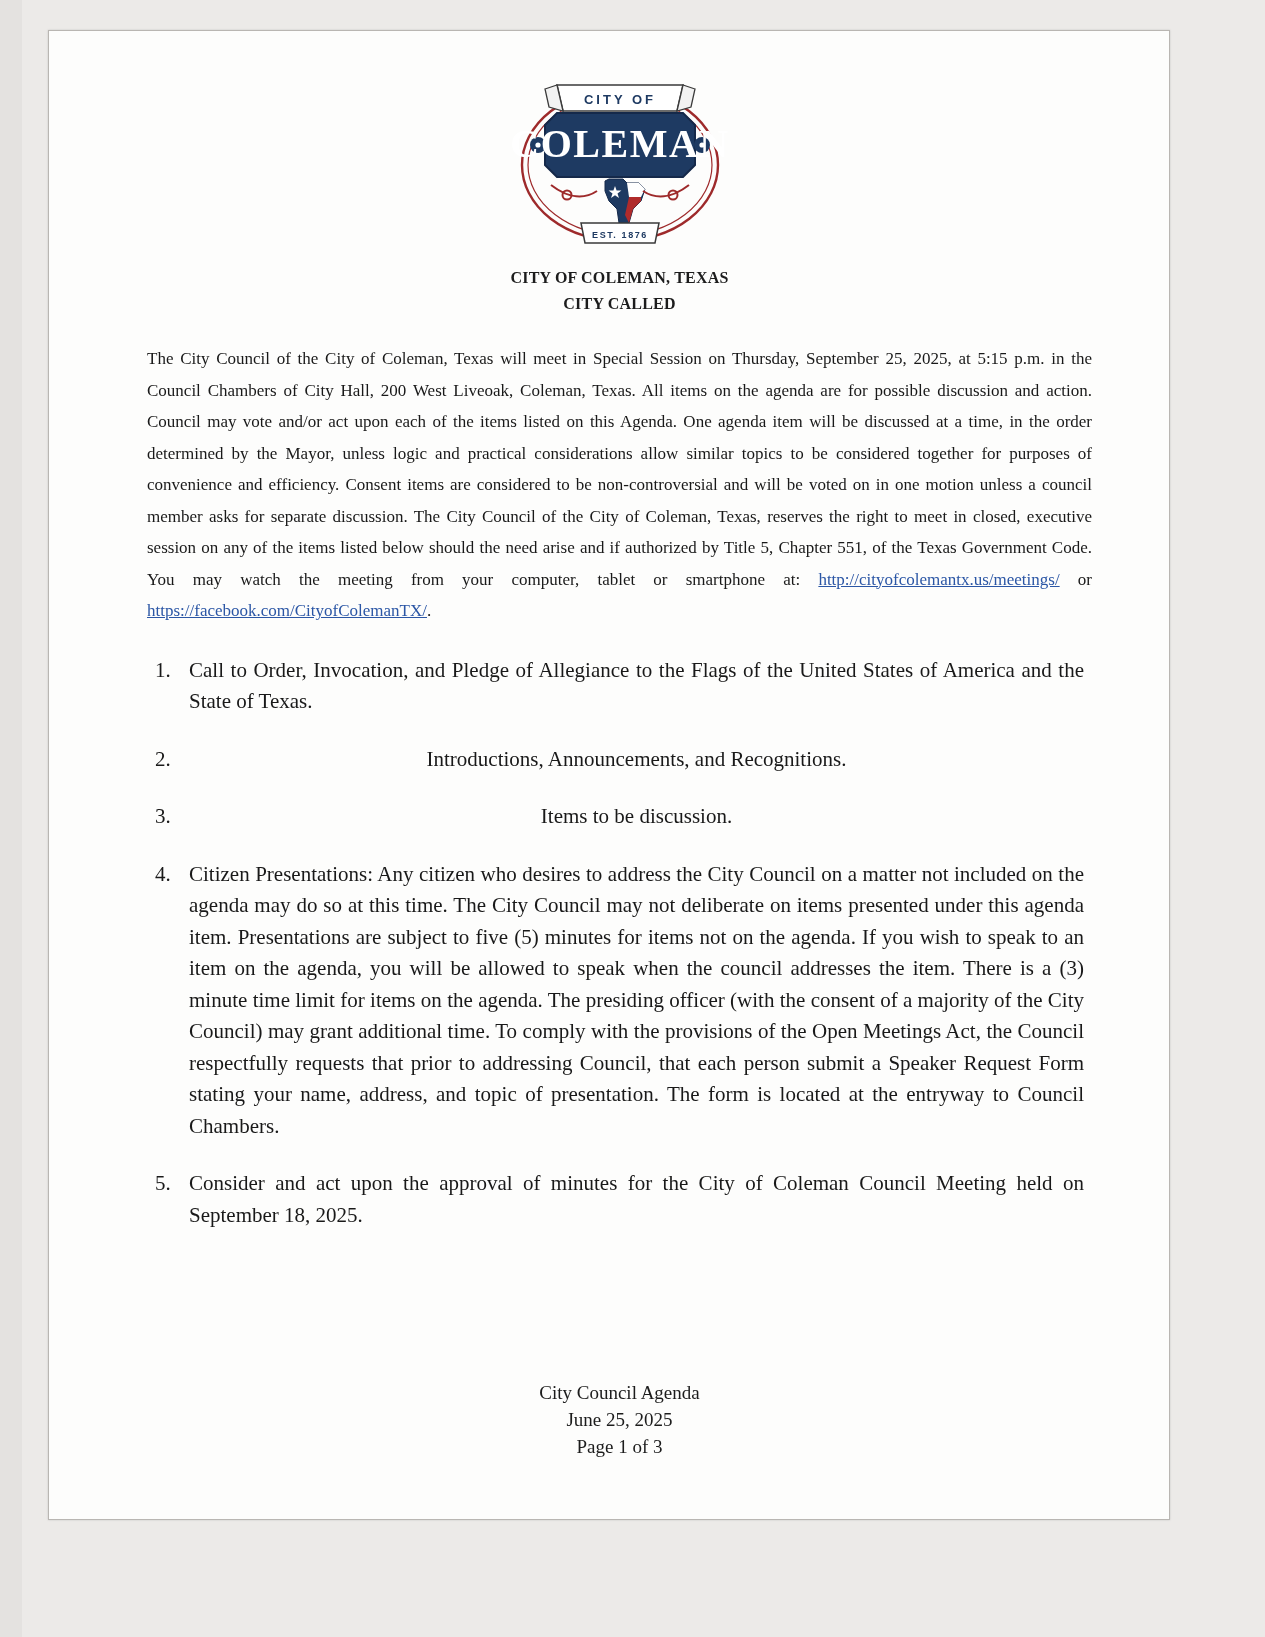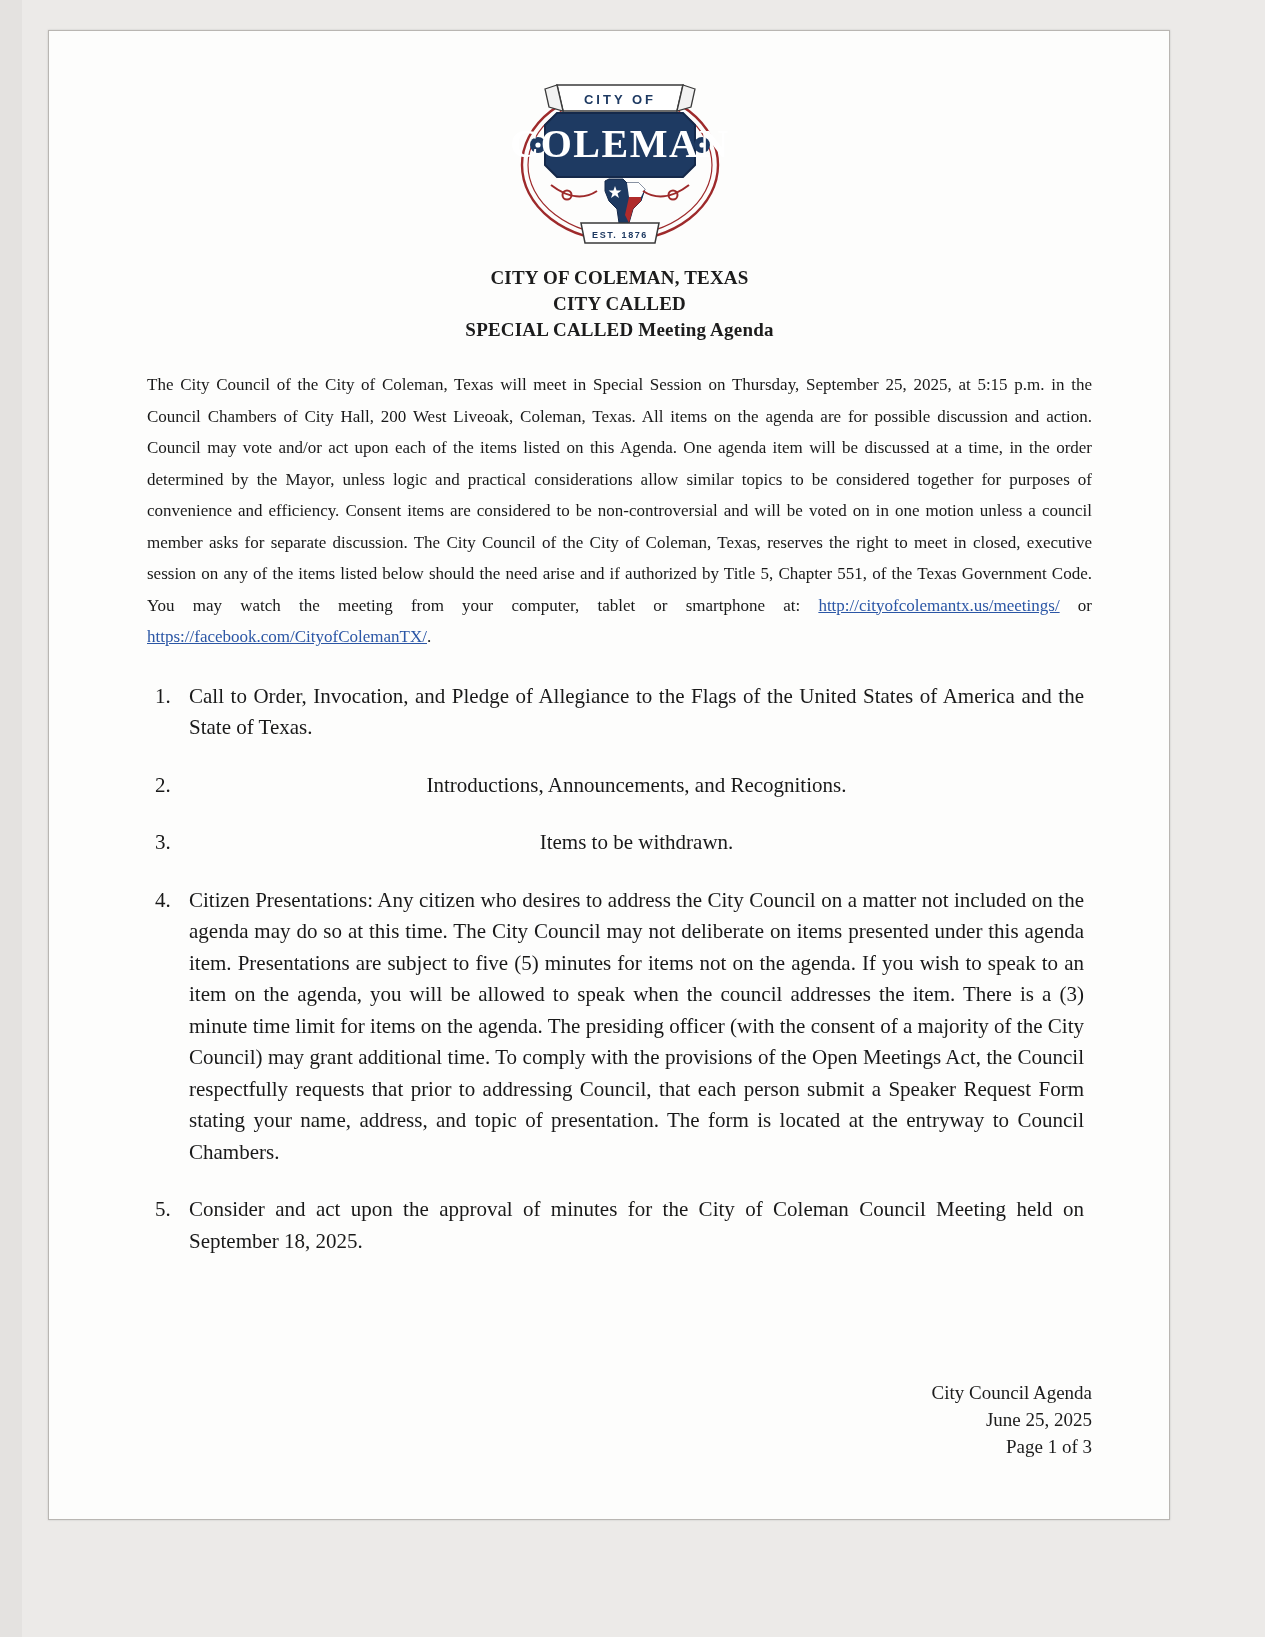--- a/index.html
+++ b/index.html
@@ -61,21 +61,21 @@
   .logo-wrap svg { display: block; }
 
   
   .title-block {
     text-align: center;
     margin-top: 14px;
   }
   .title-line {
     font-family: "Liberation Serif", "DejaVu Serif", serif;
     font-weight: bold;
-    font-size: 19px;
+    font-size: 16px;
     line-height: 26px;
     letter-spacing: 0.2px;
     color: #1c1c1c;
   }
 
   
   .body-para {
     margin-top: 26px;
     font-size: 17px;
     line-height: 31.5px;
@@ -117,21 +117,21 @@
     color: #191919;
   }
   ol.agenda > li.tight { text-align: center; }
 
   
   .footer {
     position: absolute;
     right: 0;
     top: 1310px;
     width: 945px;
-    text-align: right;
+    text-align: center;
     font-size: 19px;
     line-height: 27px;
     color: #1c1c1c;
   }
 </style>
 </head>
 <body>
 
 <div id="scan">
 
@@ -170,29 +170,28 @@
           <circle cx="168" cy="122" r="4.5" fill="none" stroke="#9e2a2b" stroke-width="2"></circle>
 
           <path d="M76 150 L154 150 L150 170 L80 170 Z" fill="#ffffff" stroke="#3a3a3a" stroke-width="1.5"></path>
           <text x="115" y="165" text-anchor="middle" font-family="'Liberation Sans', sans-serif" font-size="9" font-weight="bold" fill="#1e3a62" letter-spacing="1.6">EST. 1876</text>
         </svg>
       </div>
 
       <div class="title-block">
         <div class="title-line">CITY OF COLEMAN, TEXAS</div>
         <div class="title-line">CITY CALLED</div>
-        <div class="title-line">SPECIAL CALLED Meeting Agenda</div>
       </div>
 
       <p class="body-para"><span>The City Council of the City of Coleman, Texas will meet in Special Session on Thursday, September 25, 2025, at 5:15 p.m. in the Council Chambers of City Hall, 200 West Liveoak, Coleman, Texas.  All items on the agenda are for possible discussion and action.  Council may vote and/or act upon each of the items listed on this Agenda.  One agenda item will be discussed at a time, in the order determined by the Mayor, unless logic and practical considerations allow similar topics to be considered together for purposes of convenience and efficiency.  Consent items are considered to be non-controversial and will be voted on in one motion unless a council member asks for separate discussion.  The City Council of the City of Coleman, Texas, reserves the right to meet in closed, executive session on any of the items listed below should the need arise and if authorized by Title 5, Chapter 551, of the Texas Government Code.  You may watch the meeting from your computer, tablet or smartphone at: </span><a class="link" href="#">http://cityofcolemantx.us/meetings/</a><span> or </span><a class="link" href="#">https://facebook.com/CityofColemanTX/</a><span>.</span></p>
 
       <ol class="agenda">
         <li><span>Call to Order, Invocation, and Pledge of Allegiance to the Flags of the United States of America and the State of Texas.</span></li>
         <li class="tight"><span>Introductions, Announcements, and Recognitions.</span></li>
-        <li class="tight"><span>Items to be withdrawn.</span></li>
+        <li class="tight"><span>Items to be discussion.</span></li>
         <li><span>Citizen Presentations: Any citizen who desires to address the City Council on a matter not included on the agenda may do so at this time. The City Council may not deliberate on items presented under this agenda item.  Presentations are subject to five (5) minutes for items not on the agenda.  If you wish to speak to an item on the agenda, you will be allowed to speak when the council addresses the item.  There is a (3) minute time limit for items on the agenda. The presiding officer (with the consent of a majority of the City Council) may grant additional time. To comply with the provisions of the Open Meetings Act, the Council respectfully requests that prior to addressing Council, that each person submit a Speaker Request Form stating your name, address, and topic of presentation. The form is located at the entryway to Council Chambers.</span></li>
         <li><span>Consider and act upon the approval of minutes for the City of Coleman Council Meeting held on September 18, 2025.</span></li>
       </ol>
 
       <div class="footer">
         <div>City Council Agenda</div>
         <div>June 25, 2025</div>
         <div>Page 1 of 3</div>
       </div>
 

